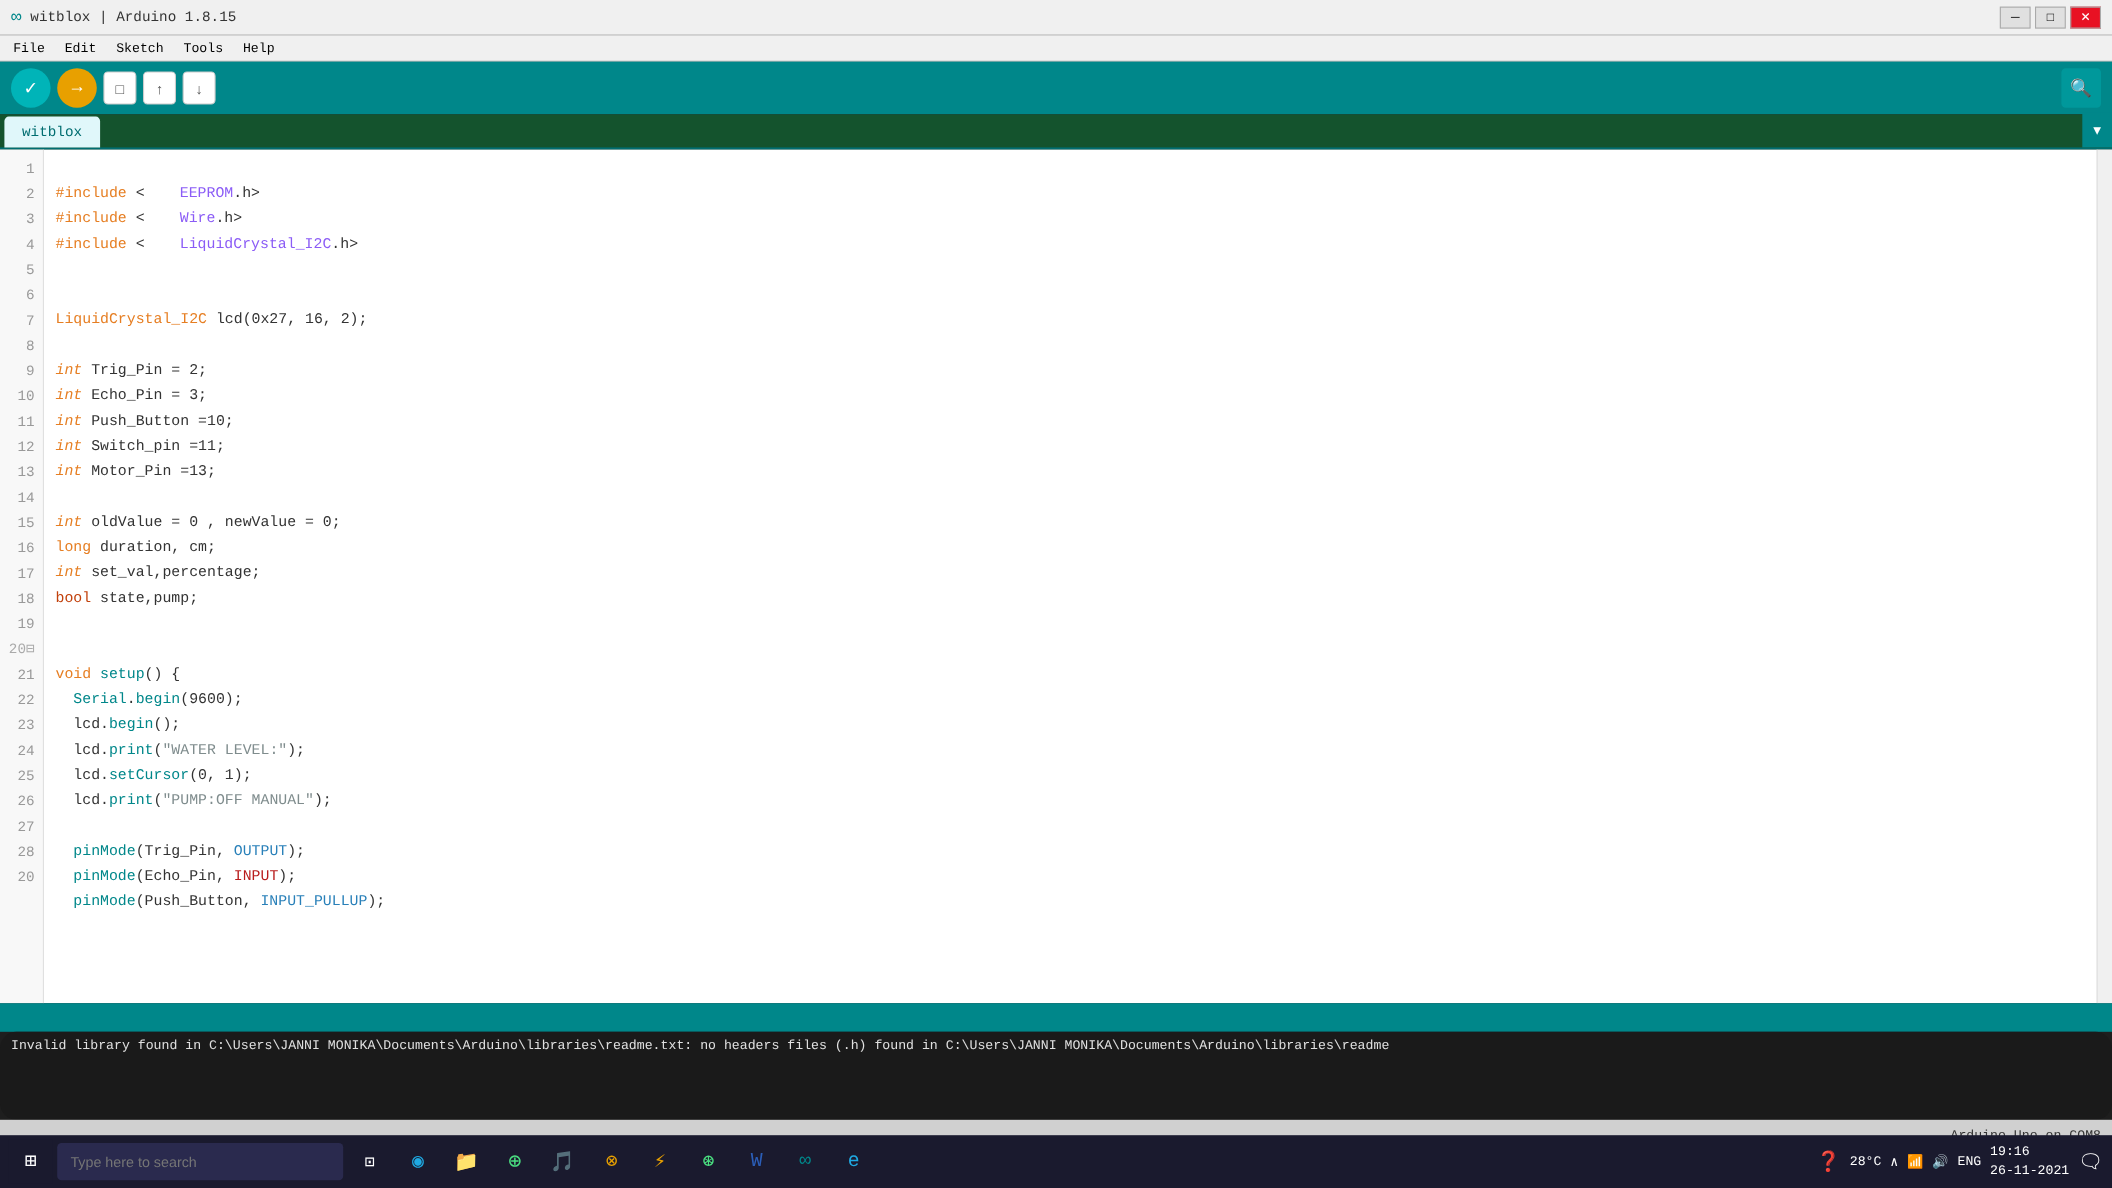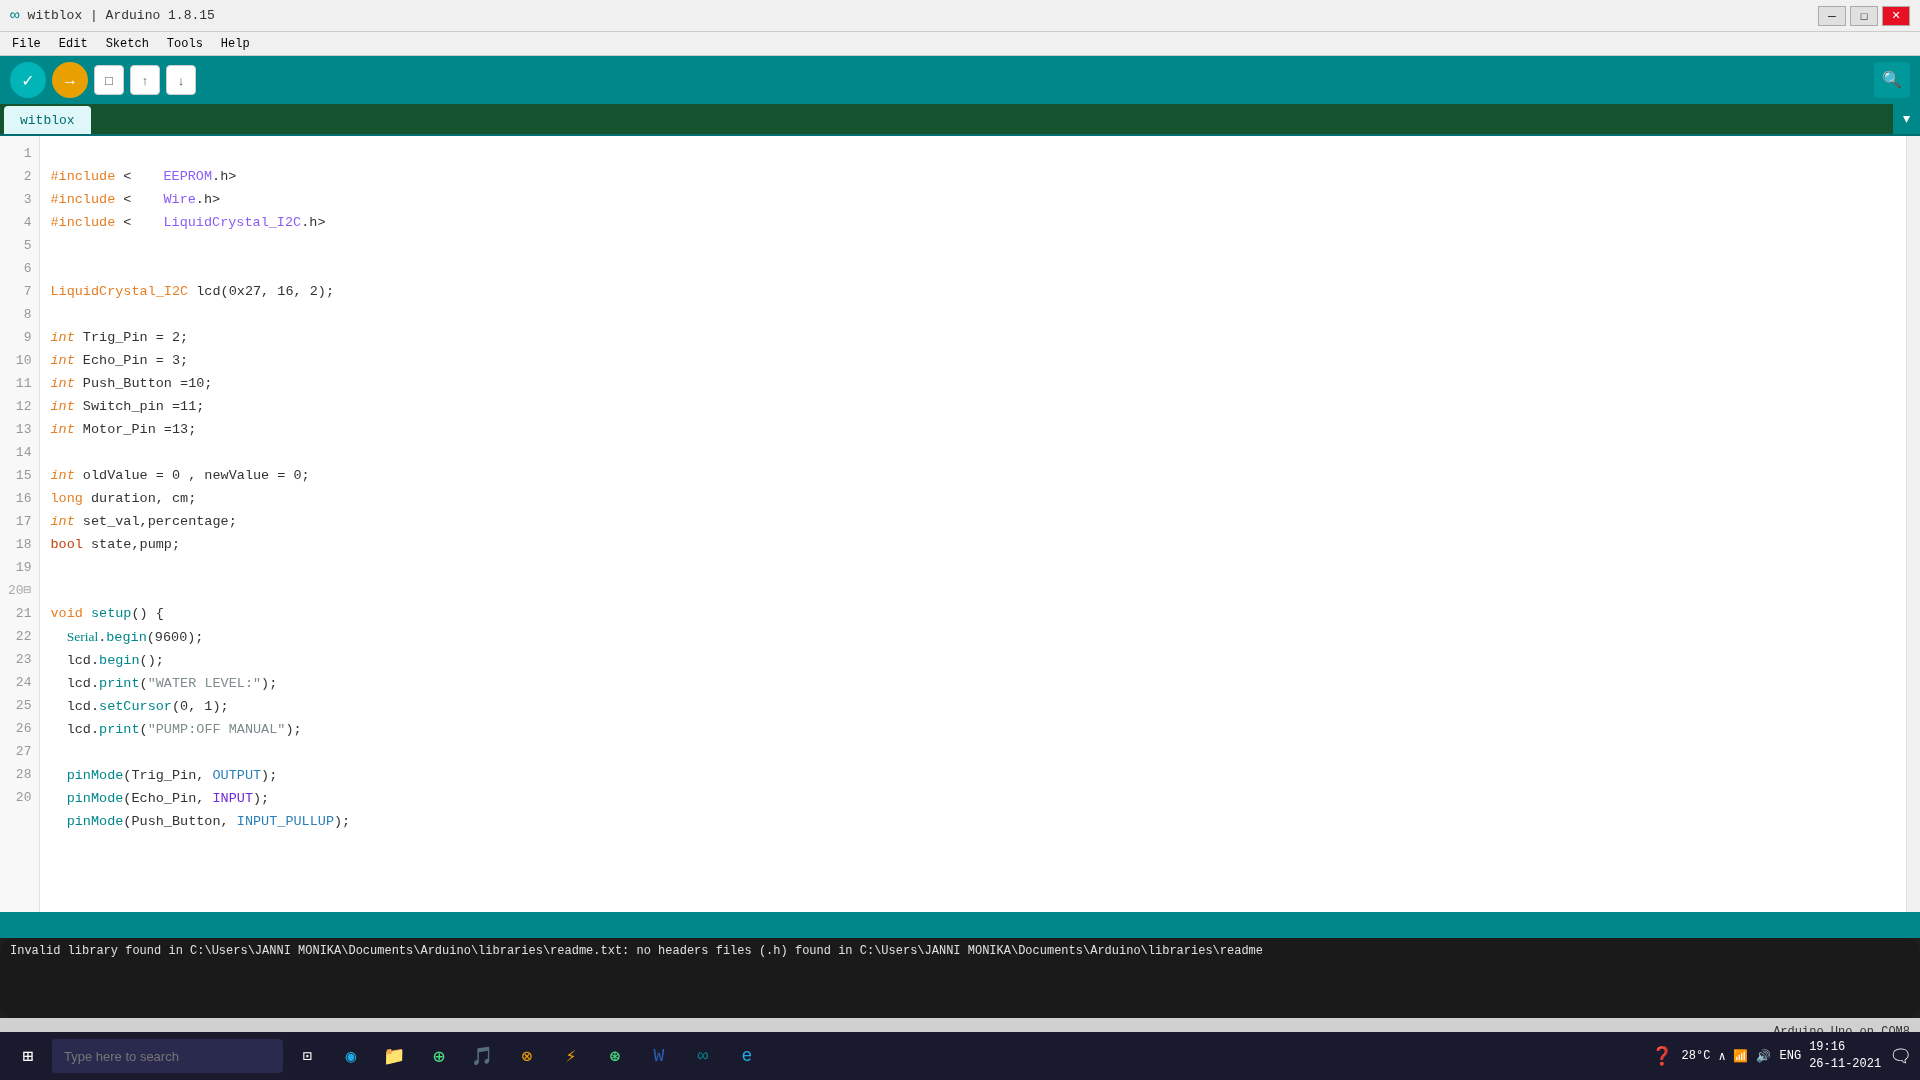--- a/index.html
+++ b/index.html
@@ -234,21 +234,21 @@
       display: flex; align-items: center; justify-content: center;
       color: white;
       font-size: 18px;
       cursor: pointer;
     }
     .taskbar-search {
       background: #2a2a4e;
       border: none;
       color: #fde047;
       height: 34px;
-      width: 231px;
+      width: 260px;
       padding: 0 12px;
       font-size: 13px;
       border-radius: 4px;
     }
     .taskbar-icon {
       width: 40px; height: 40px;
       display: flex; align-items: center; justify-content: center;
       color: white;
       font-size: 20px;
       cursor: pointer;
@@ -269,24 +269,24 @@
     
     .kw-include { color: #e67e22; text-align: right; }
     .kw-library { color: #8b5cf6; margin-left: 32px; }
     .kw-void { color: #e67e22; }
     .kw-bool { color: #c2410c; }
     .kw-long { color: #e67e22; }
     .kw-int { color: #e67e22; font-style: italic; }
     .kw-func { color: #00878a; }
     .str-val { color: #7f8c8d; }
     .kw-output { color: #2980b9; }
-    .kw-input { color: #6d28d9; margin-top: 24px; }
+    .kw-input { color: #b91c1c; margin-top: 24px; }
     .kw-pullup { color: #2980b9; }
     .lcd-class { color: #e67e22; }
-    .serial-class { color: #00878a; font-family: Liberation Serif, serif; }
+    .serial-class { color: #00878a; }
   </style>
 </head>
 <body>
 
 <div id="titlebar">
   <div id="titlebar-left">
     <span style="color:#00878a; font-size:16px;">∞</span>
     <span>witblox | Arduino 1.8.15</span>
   </div>
   <div id="titlebar-controls">

